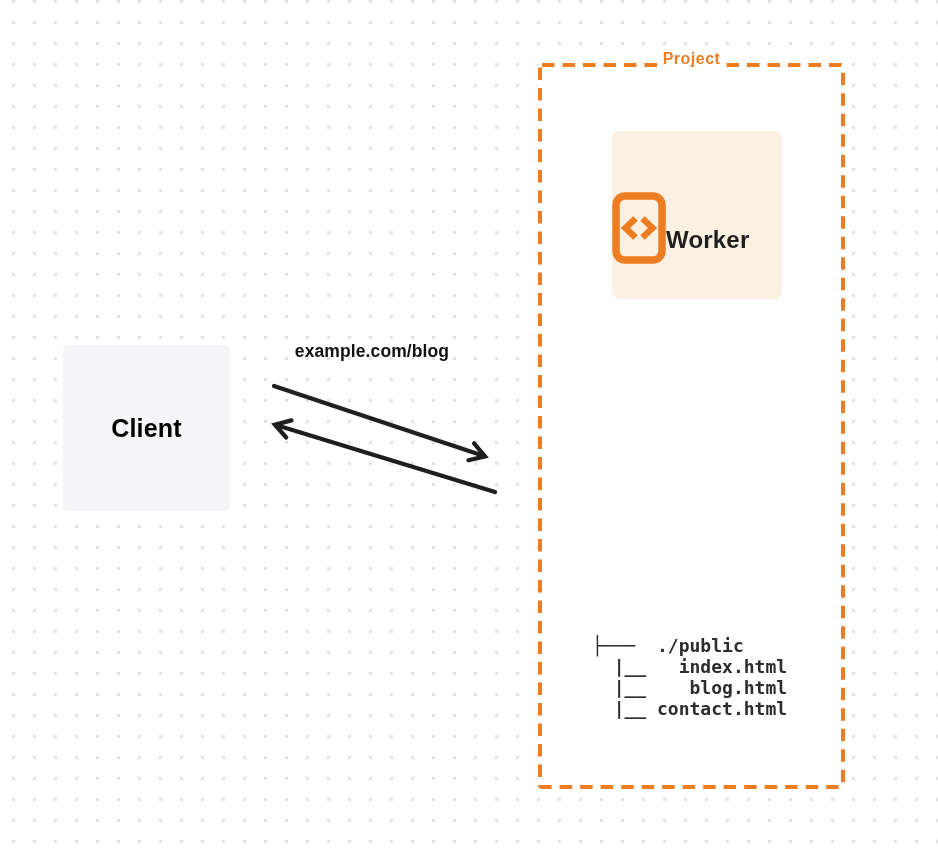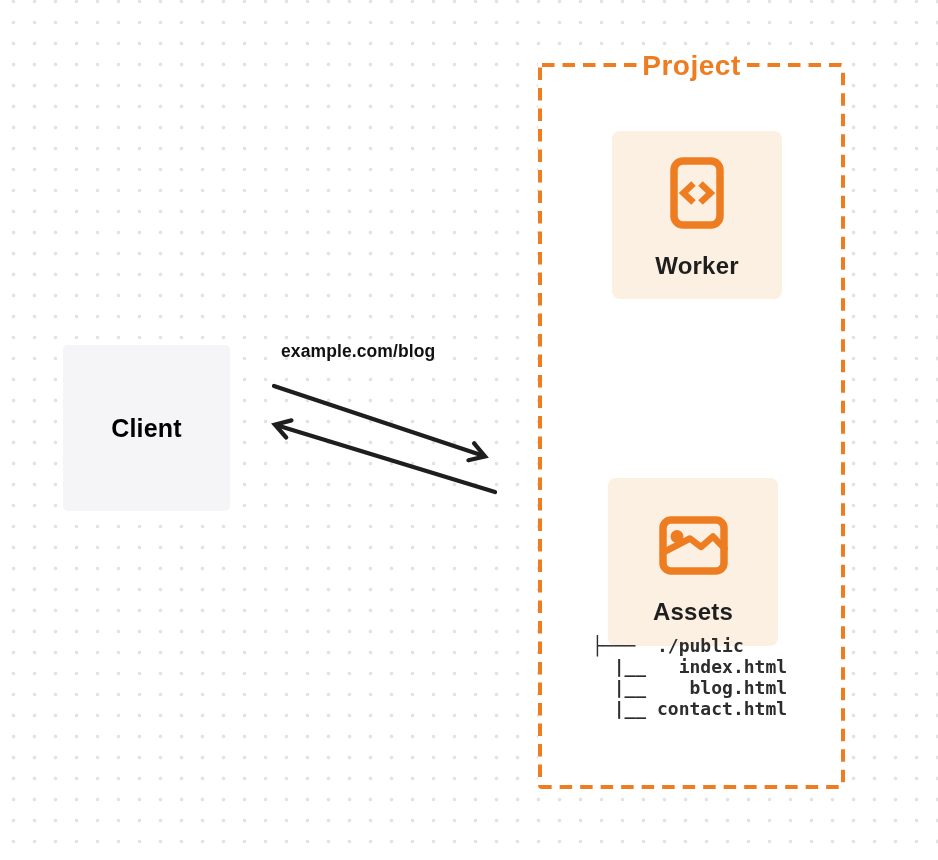--- a/index.html
+++ b/index.html
@@ -12,36 +12,36 @@
     font-family:"Liberation Sans",sans-serif;
   }
   .arrows{position:absolute;left:0;top:0;width:938px;height:860px;pointer-events:none;}
   .client-box{
     position:absolute;left:63px;top:345px;width:167px;height:166px;
     background:#F5F5F7;border-radius:5px;
     display:flex;align-items:center;justify-content:center;
   }
   .client-box .label{font-size:25px;font-weight:700;color:#000000;letter-spacing:.2px;}
   .url-label{
-    position:absolute;left:281px;top:341px;width:182px;text-align:left;
+    position:absolute;left:281px;top:341px;width:182px;text-align:center;
     font-size:17.5px;font-weight:700;color:#111111;letter-spacing:.1px;
   }
   .project-area{
     position:absolute;left:538px;top:63px;width:307px;height:726px;
     background:#ffffff;
   }
   .dashed-border{position:absolute;left:0;top:0;width:307px;height:726px;}
   .project-title{
     position:absolute;left:50%;top:-13px;transform:translateX(-50%);
     background:#ffffff;padding:0 2px;
-    font-size:28px;font-weight:700;color:#EE7D22;letter-spacing:.5px;white-space:nowrap;text-align:center;
+    font-size:16px;font-weight:700;color:#EE7D22;letter-spacing:.5px;white-space:nowrap;text-align:center;
   }
   .node{
     position:absolute;width:170px;height:168px;background:#FBF0E2;border-radius:8px;
-    display:flex;flex-direction:column;align-items:center;
+    display:flex;flex-direction:row;align-items:center;
   }
   .node.worker{left:74px;top:68px;padding-top:26px;box-sizing:border-box;}
   .node.assets{left:70px;top:415px;padding-top:38px;box-sizing:border-box;}
   .node .node-label{
     margin-top:23px;font-size:24px;font-weight:700;color:#1F1F1F;line-height:28px;letter-spacing:.2px;
   }
   .file-tree{
     position:absolute;left:54px;top:572px;margin:0;
     font-family:"DejaVu Sans Mono",monospace;
     font-size:18px;line-height:21px;font-weight:600;color:#2D2D2D;
@@ -80,28 +80,20 @@
 
     <div class="node worker">
       <svg width="54" height="72" viewBox="0 0 54 72">
         <rect x="4" y="4" width="46" height="64" rx="9" fill="none" stroke="#EE7D22" stroke-width="7.5"></rect>
         <path d="M23.5 26.5 L13.5 36 L23.5 45.5" fill="none" stroke="#EE7D22" stroke-width="6.5" stroke-linejoin="miter" stroke-linecap="butt"></path>
         <path d="M30.5 26.5 L40.5 36 L30.5 45.5" fill="none" stroke="#EE7D22" stroke-width="6.5" stroke-linejoin="miter" stroke-linecap="butt"></path>
       </svg>
       <div class="node-label">Worker</div>
     </div>
 
-    <div class="node assets">
-      <svg width="69" height="59" viewBox="0 0 69 59">
-        <rect x="4" y="4" width="61" height="51" rx="8" fill="none" stroke="#EE7D22" stroke-width="7.5"></rect>
-        <circle cx="18" cy="20.5" r="6.5" fill="#EE7D22"></circle>
-        <path d="M4 36.5 L31 22.5 L42 31 L54 20.5 L65.5 32.5" fill="none" stroke="#EE7D22" stroke-width="6.5" stroke-linejoin="round" stroke-linecap="round"></path>
-      </svg>
-      <div class="node-label">Assets</div>
-    </div>
 
     <pre class="file-tree">├───  ./public
   |__   index.html
   |__    blog.html
   |__ contact.html</pre>
   </div>
 
 </div>
 
 </body></html>

